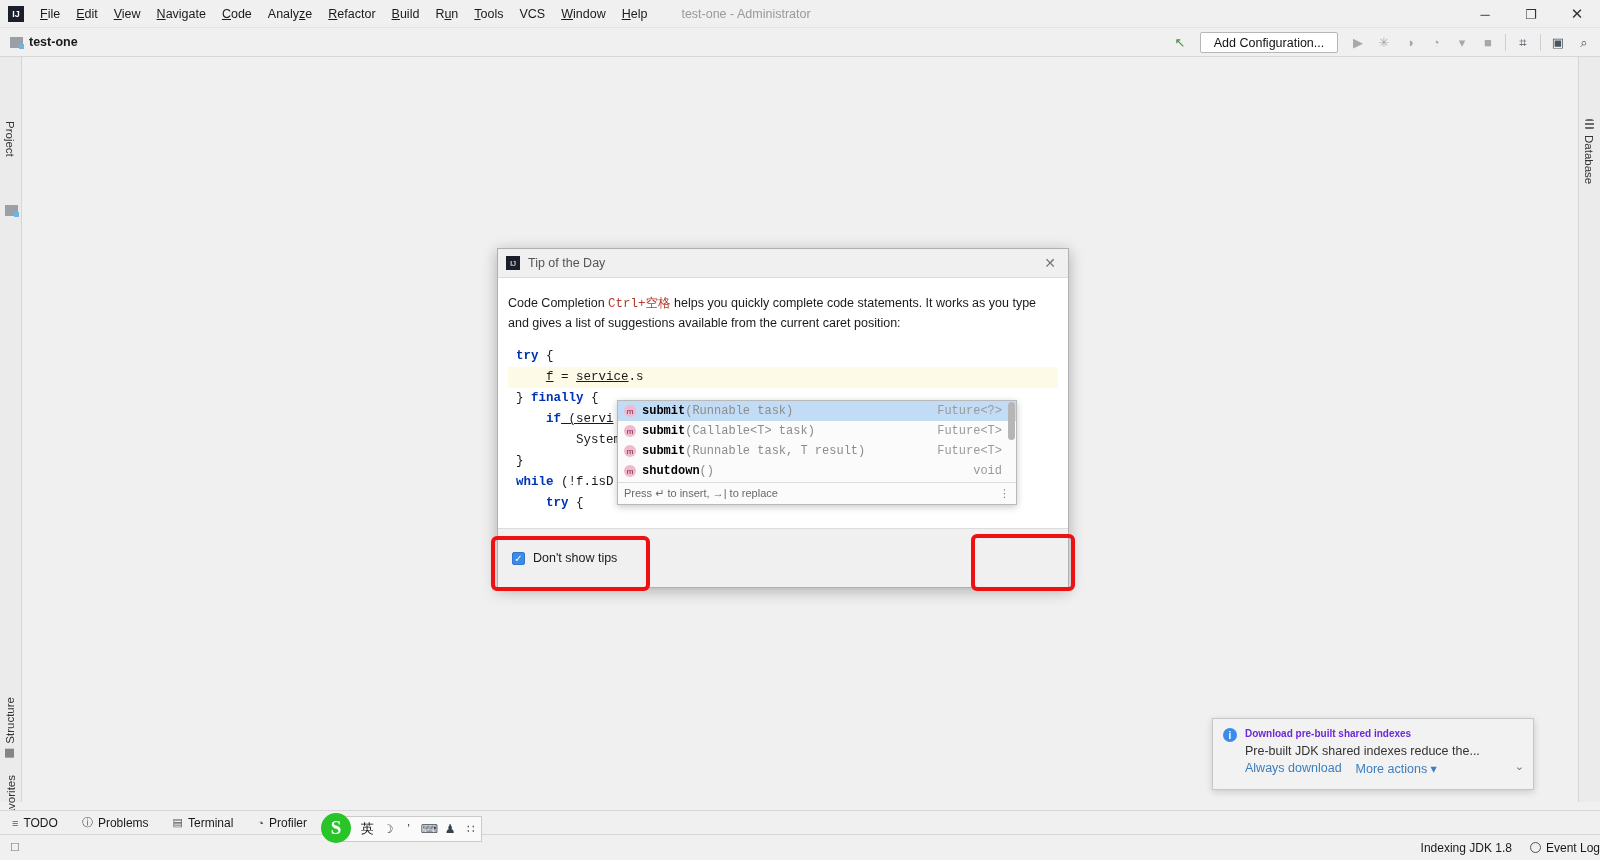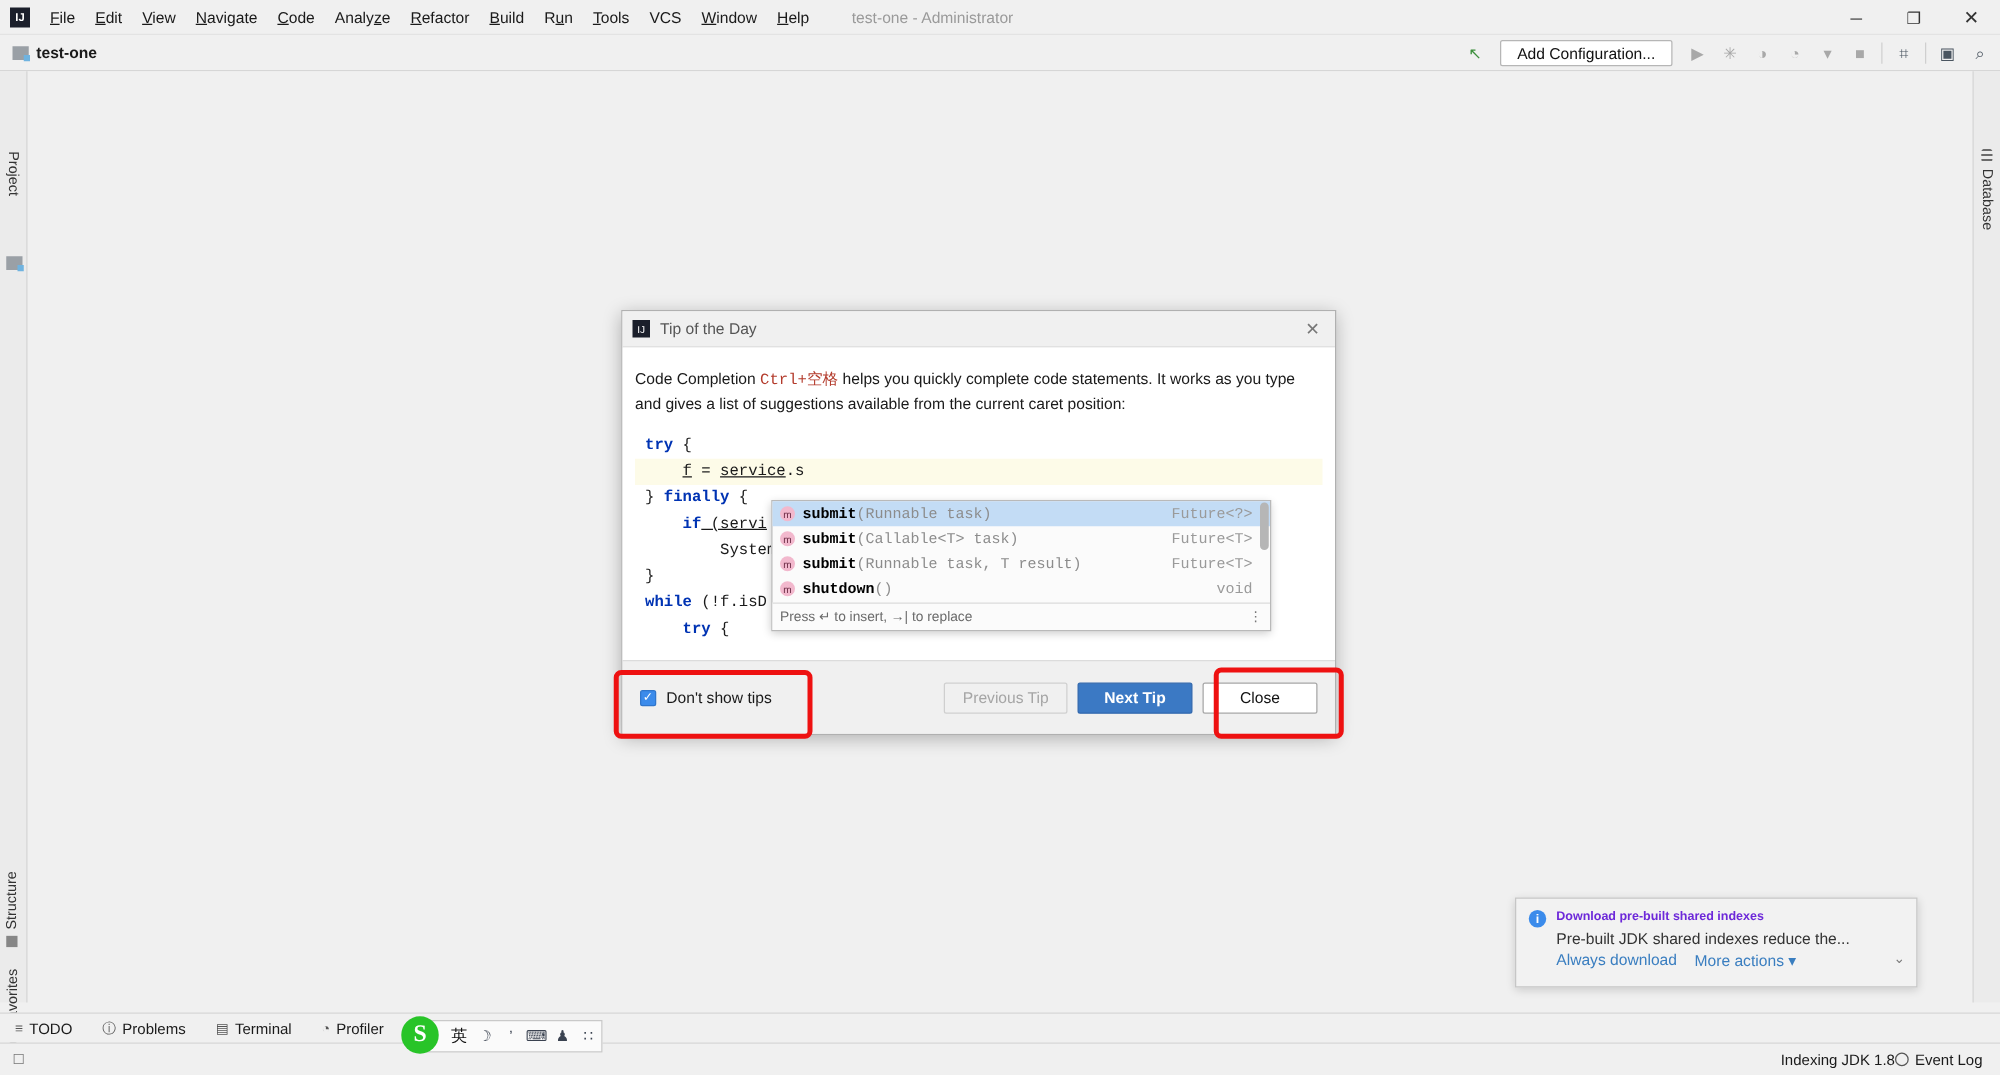--- a/index.html
+++ b/index.html
@@ -210,21 +210,21 @@
     display: flex; align-items: center; gap: 5px; font-size: 12px; color: #1a1a1a;
     padding: 0 12px;
   }
   .tw-ic { font-size: 11px; color: #555; }
   .statusbar {
     position: absolute; bottom: 0; left: 0; width: 1600px; height: 26px;
     background: #f0f0f0; border-top: 1px solid #d6d6d6; display: flex; align-items: center;
   }
   .sb-ic { margin: 0 7px 0 10px; font-size: 11px; color: #777; }
   .sb-text { font-size: 12px; color: #1a1a1a; white-space: nowrap; }
-  .sb-right { margin-left: auto; display: flex; align-items: flex-start; padding-right: 14px; }
+  .sb-right { margin-left: auto; display: flex; align-items: flex-start; gap: 18px; padding-right: 0; }
   .sb-indexing { font-size: 12px; color: #1a1a1a; }
   .sb-eventlog { font-size: 12px; color: #1a1a1a; display: flex; align-items: center; gap: 5px; }
   .eye-ic {
     width: 11px; height: 11px; border: 1.4px solid #555; border-radius: 50%;
   }
 
   
   .ime {
     position: absolute; left: 330px; bottom: 18px; width: 152px; height: 26px;
     background: #fafafa; border: 1px solid #c9c9c9; display: flex; align-items: center;
@@ -343,25 +343,20 @@
         <div class="code-line"><span class="kw">while</span><span> (!f.isD</span></div>
         <div class="code-line">    <span class="kw">try</span><span> {</span></div>
       </div>
     </div>
 
     <div class="dlg-footer">
       <div class="chk-wrap">
         <span class="chk">✓</span>
         <span class="chk-label">Don't show tips</span>
       </div>
-      <div class="btn-group">
-        <div class="btn disabled">Previous Tip</div>
-        <div class="btn primary">Next Tip</div>
-        <div class="btn normal">Close</div>
-      </div>
     </div>
   </div>
 
   <div class="ac-popup">
     <div class="ac-row sel">
       <span class="m-ic">m</span>
       <span class="ac-name">submit</span>
       <span class="ac-args">(Runnable task)</span>
       <span class="ac-type">Future&lt;?&gt;</span>
     </div>

